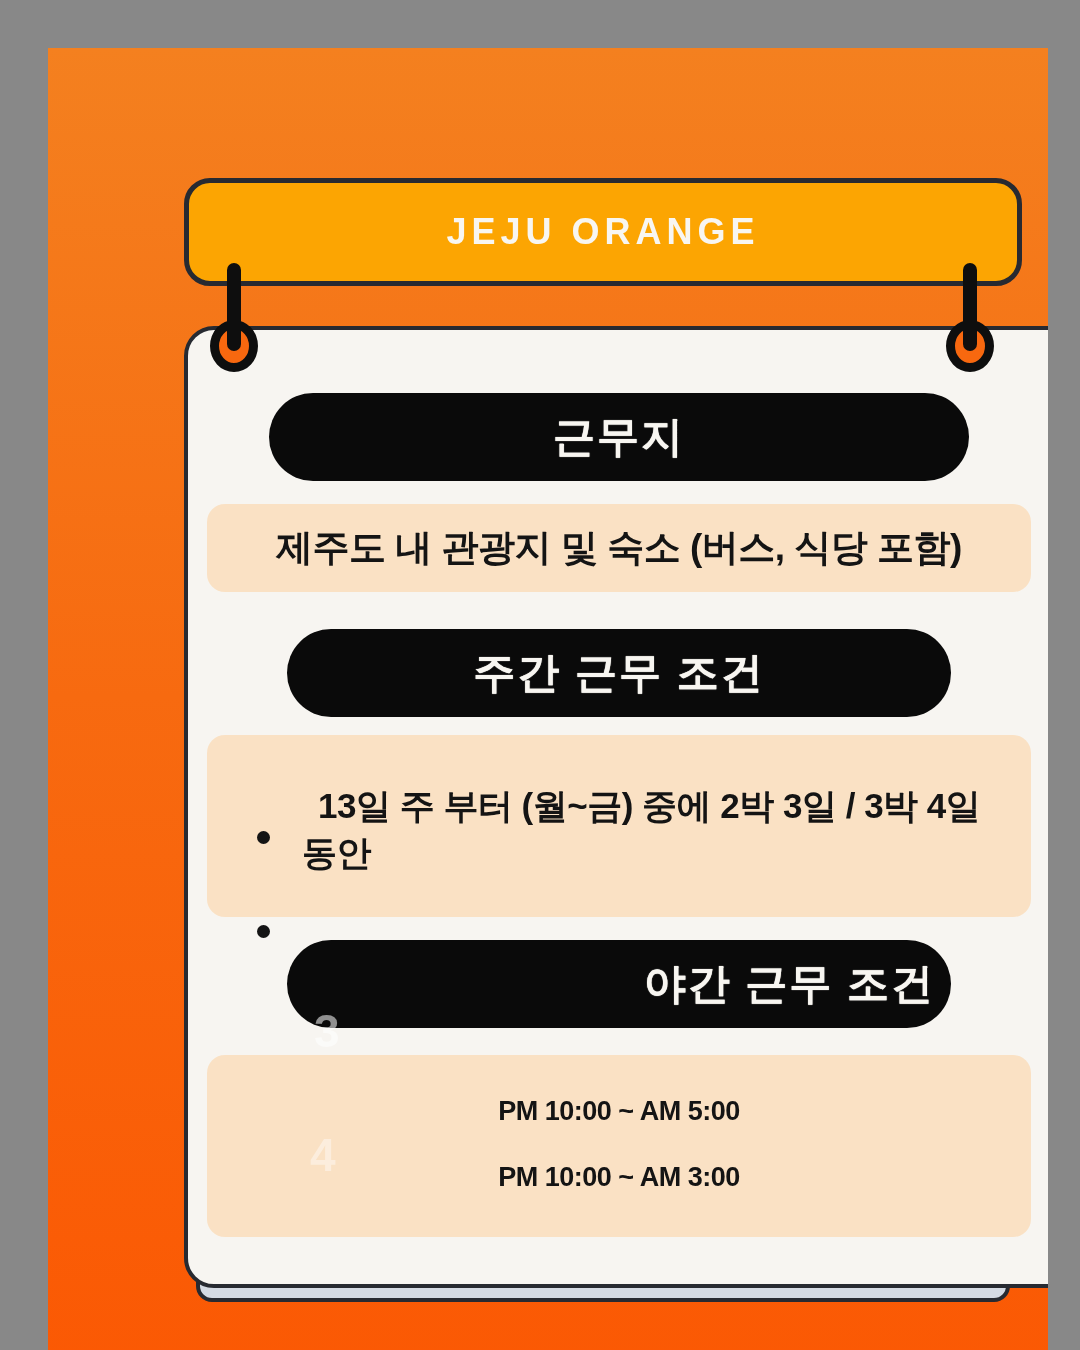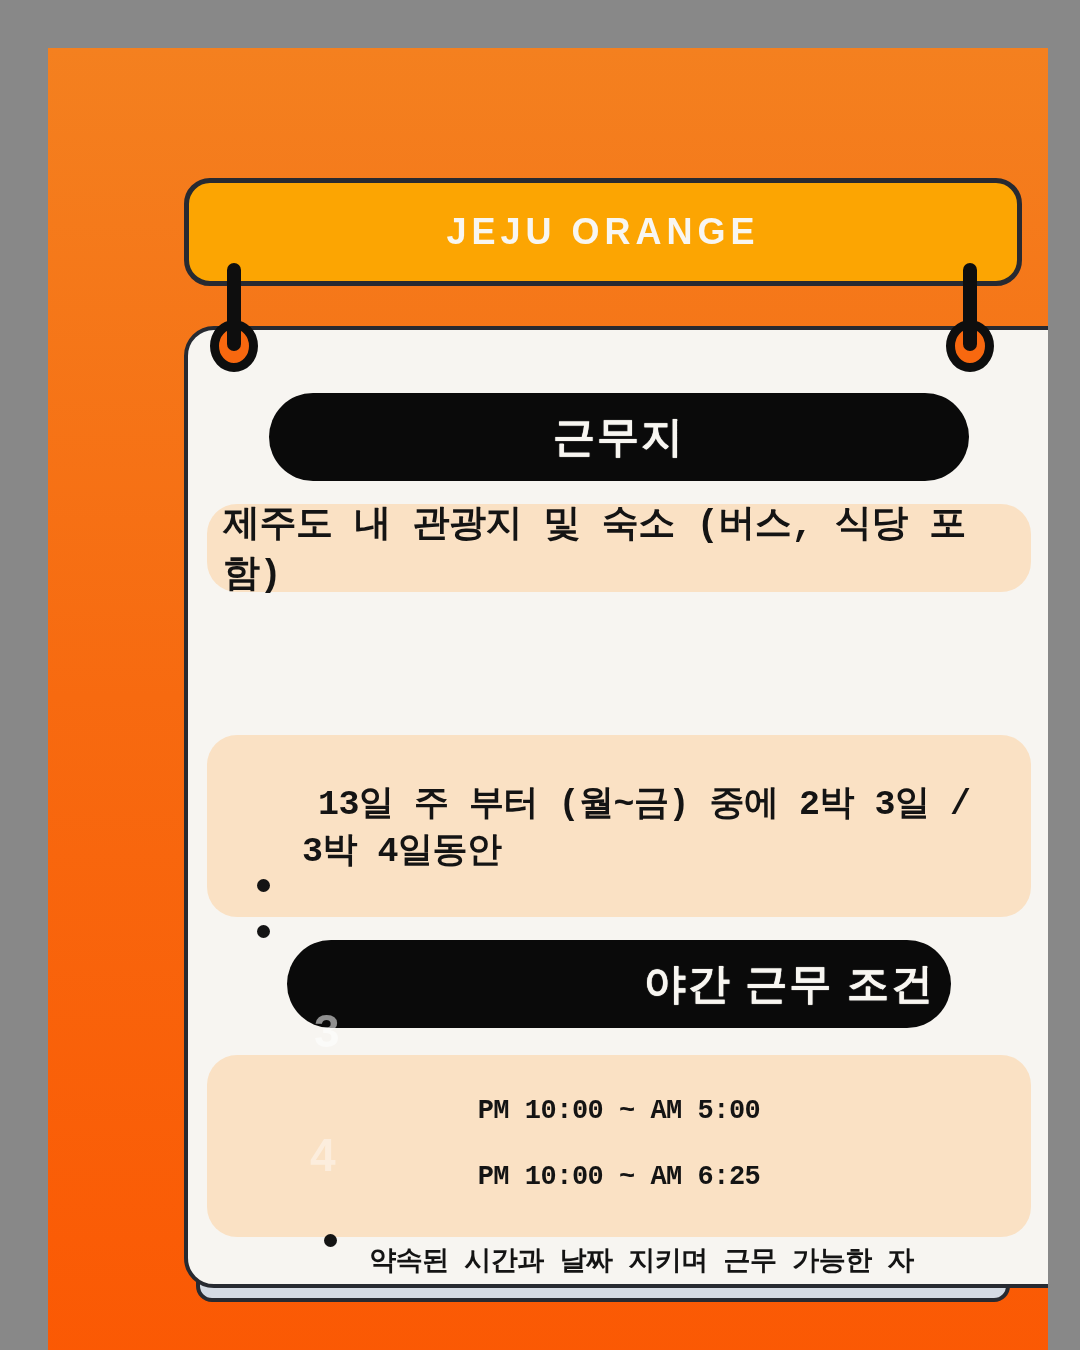--- a/index.html
+++ b/index.html
@@ -108,24 +108,23 @@
   .pill-1 { left: 65px;  top: 47px;  width: 700px; left: 65px; }
   .pill-1 { left: calc((830px - 700px)/2); }
   .pill-2 { left: calc((830px - 664px)/2); top: 283px; width: 664px; }
   .pill-3 { left: calc((830px - 664px)/2); top: 594px; width: 664px; justify-content: flex-end; }
 
   .content-box {
     position: absolute;
     left: 3px;
     width: 824px;
     background: var(--content_box_fill);
-    border-radius: 30px;
+    border-radius: 18px;
     color: var(--text_dark);
     font-weight: 800;
-    font-family: Liberation Mono, monospace;
   }
   .box-1 {
     top: 158px; height: 88px;
     display: flex; align-items: center; justify-content: center;
     font-size: 37px;
     letter-spacing: -0.5px;
   }
   .box-2 {
     top: 389px; height: 182px;
     padding: 15px 18px 0 30px;
@@ -135,21 +134,21 @@
   }
   .box-3 {
     top: 709px; height: 182px;
     padding-top: 15px;
     font-size: 27px;
     line-height: 50px;
     text-align: center;
     letter-spacing: -0.5px;
   }
 
-  .bullet-item { display: flex; align-items: flex-end; }
+  .bullet-item { display: flex; align-items: center; }
   .bullet-dot {
     flex: 0 0 auto;
     width: 13px; height: 13px;
     border-radius: 50%;
     background: var(--text_dark);
     margin: 17px 16px 0 4px;
   }
   .bullet-dot-inline {
     display: inline-block;
     width: 13px; height: 13px;
@@ -195,43 +194,43 @@
   <div class="card">
 
     <div class="pill pill-1">
       <span class="pill-heading">근무지</span>
     </div>
 
     <div class="content-box box-1">
       <span>제주도 내 관광지 및 숙소 (버스, 식당 포함)</span>
     </div>
 
+    <div class="pill pill-2">
+      <span class="pill-heading">주간 근무 조건</span>
+    </div>
 
     <div class="content-box box-2">
       <div class="bullet-item">
         <span class="bullet-dot"></span>
         <span>
           <span>13일 주 부터 (월~금) 중에 2박 3일 / 3박 4일동안</span><br>
         </span>
       </div>
       <div class="bullet-item">
         <span class="bullet-dot"></span>
       </div>
     </div>
 
     <div class="pill pill-3">
       <span class="pill-heading">야간 근무 조건</span>
     </div>
 
     <div class="content-box box-3">
       <div class="time-line">PM 10:00 ~ AM 5:00</div>
-      <div class="time-line">PM 10:00 ~ AM 6:25</div>
-      <div>
-        <span class="bullet-dot-inline"></span><span>약속된 시간과 날짜 지키며 근무 가능한 자</span>
-      </div>
+      <div class="time-line">PM 10:00 ~ AM 3:00</div>
     </div>
 
   </div>
 
   <div class="watermark watermark-3">3</div>
   <div class="watermark watermark-4">4</div>
 
 </div>
 
 </body></html>

